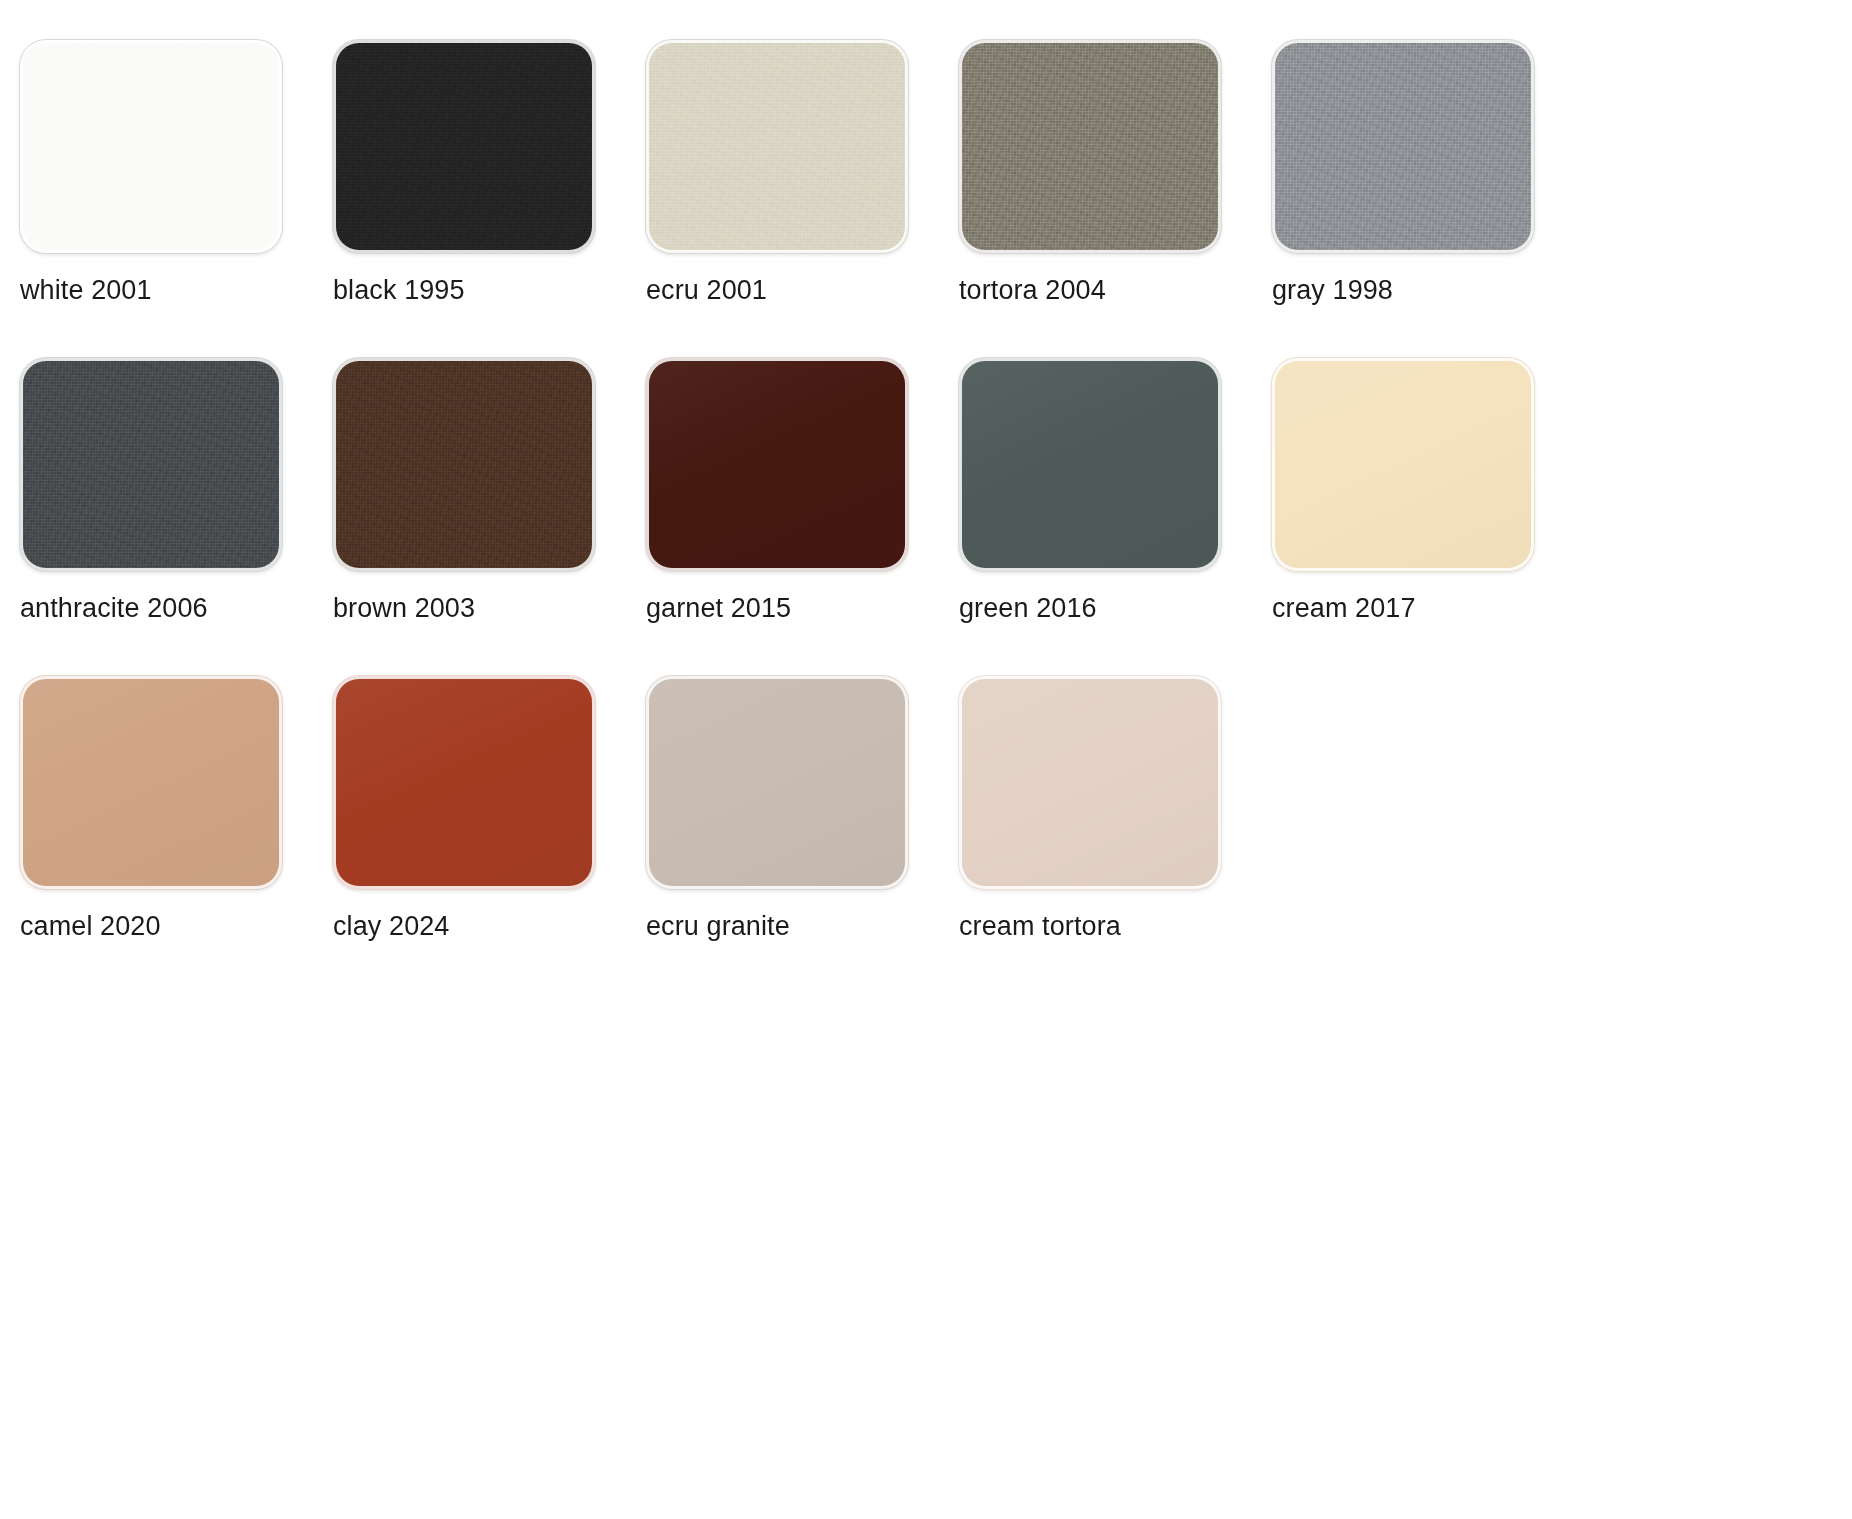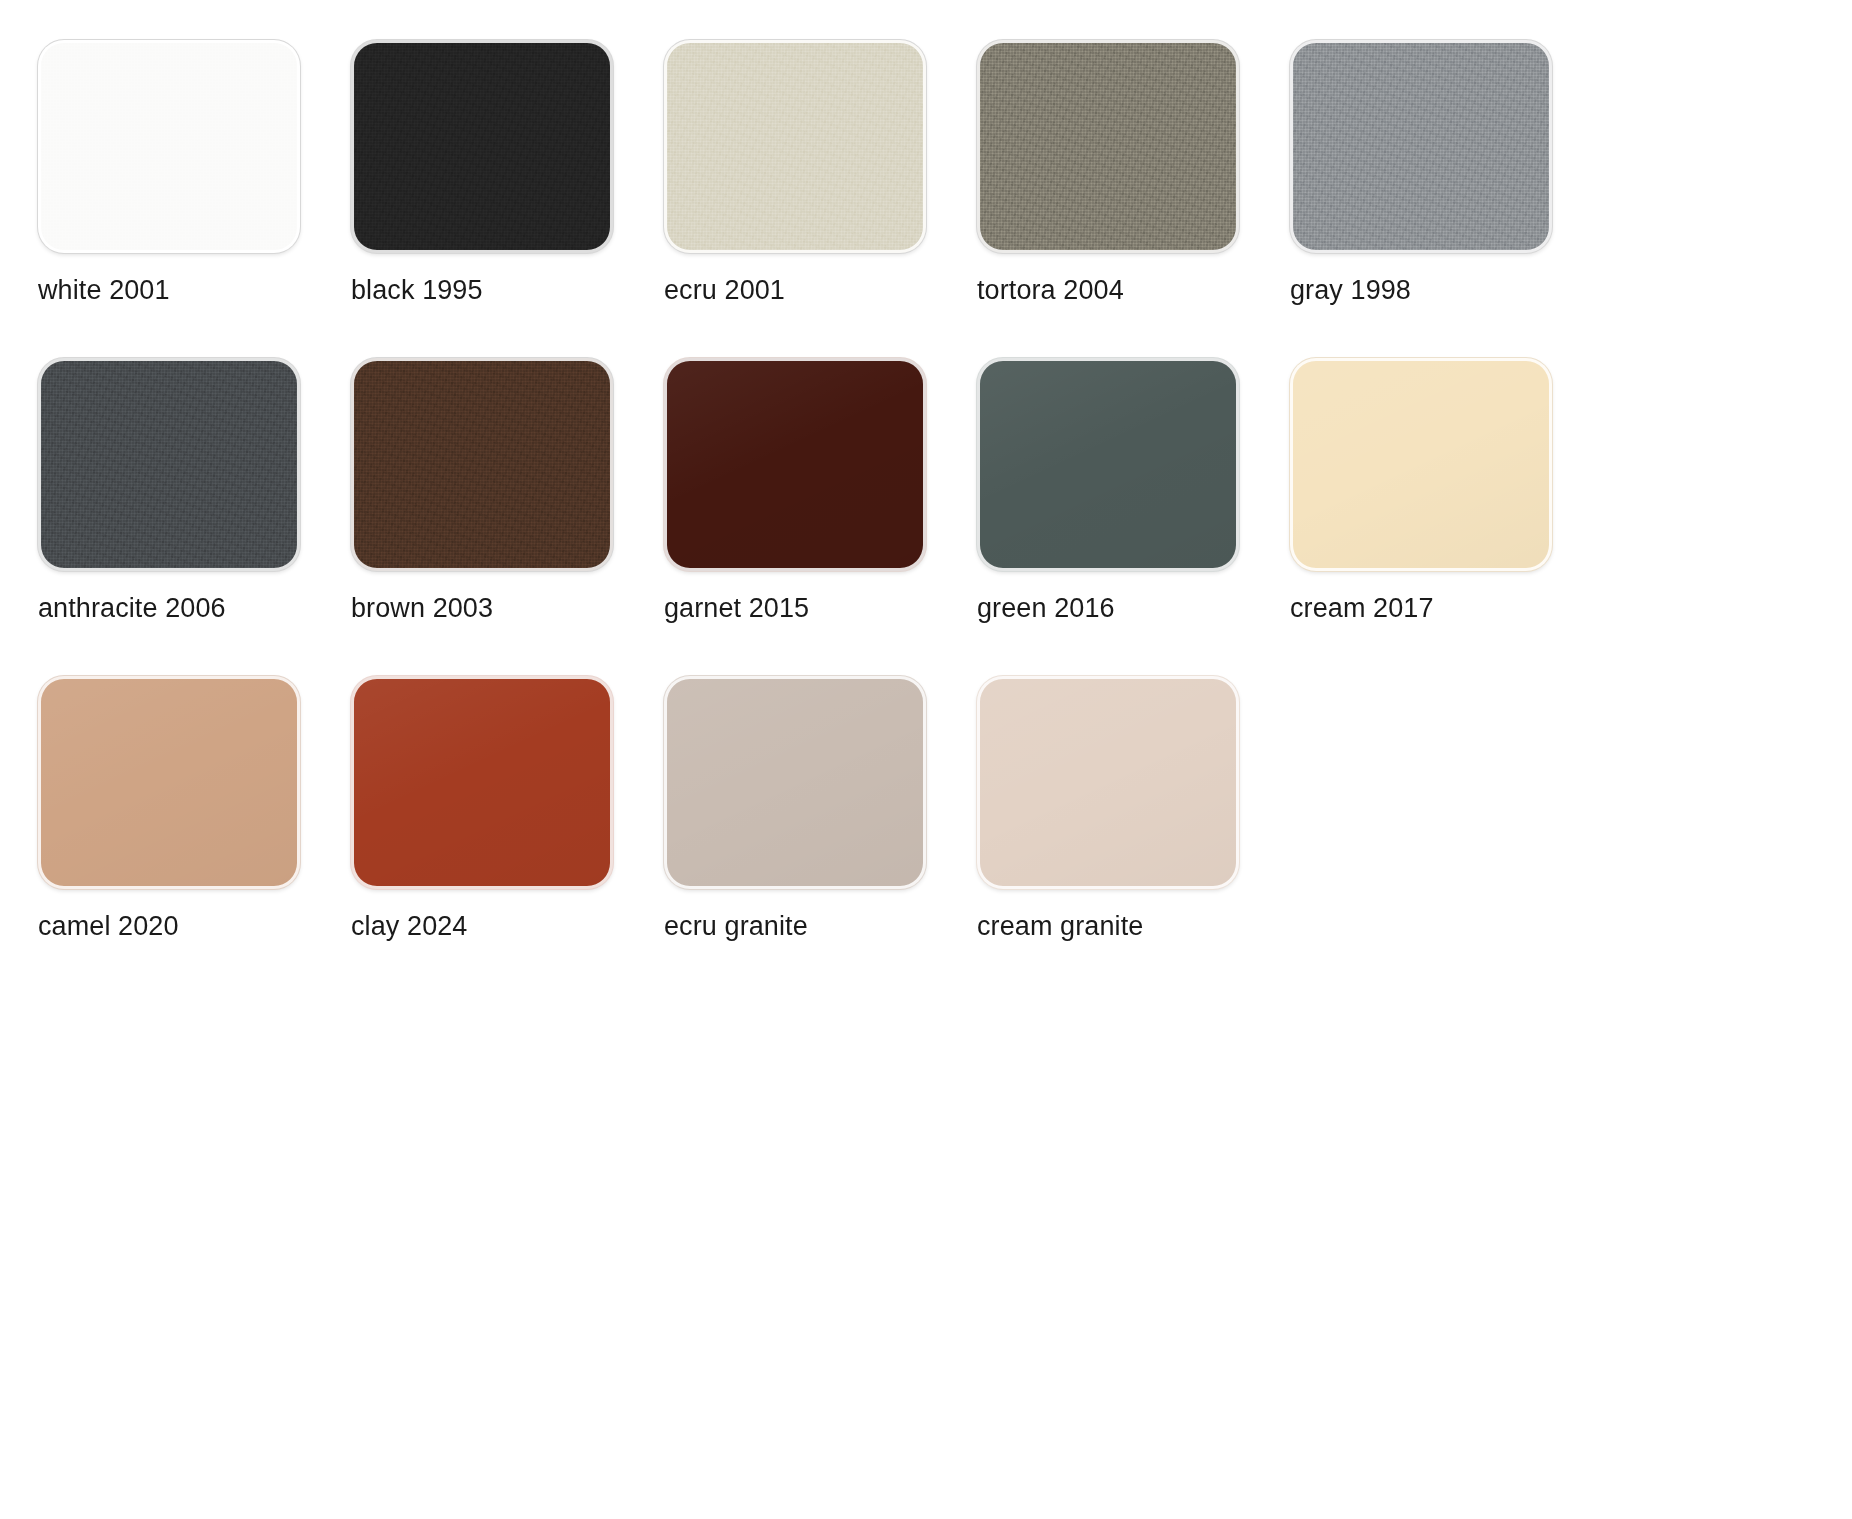--- a/index.html
+++ b/index.html
@@ -10,21 +10,21 @@
   body {
     width: 1852px;
     height: 1519px;
     font-family: "Liberation Sans", sans-serif;
     overflow: hidden;
   }
   #swatch-grid {
     display: grid;
     grid-template-columns: repeat(5, 313px);
     grid-auto-rows: 318px;
-    padding: 40px 0 0 38px;
+    padding: 40px 0 0 20px;
     box-sizing: border-box;
     text-align: right;
   }
   .swatch-cell {
     display: flex;
     flex-direction: column;
     align-items: flex-start;
   }
   .swatch-chip {
     width: 262px;
@@ -165,15 +165,15 @@
     <div class="swatch-cell">
       <div class="swatch-chip smooth" style="background: rgb(201, 188, 178); box-shadow: rgb(224, 216, 210) 0px 0px 0px 1px, rgba(0, 0, 0, 0.12) 0px 2px 4px;">
         <div class="tex"></div>
       </div>
       <div class="swatch-label">ecru granite</div>
     </div>
     <div class="swatch-cell">
       <div class="swatch-chip smooth" style="background: rgb(227, 210, 197); box-shadow: rgb(236, 226, 218) 0px 0px 0px 1px, rgba(0, 0, 0, 0.12) 0px 2px 4px;">
         <div class="tex"></div>
       </div>
-      <div class="swatch-label">cream granite</div>
+      <div class="swatch-label">cream tortora</div>
     </div>
   </div>
 
 </body></html>

